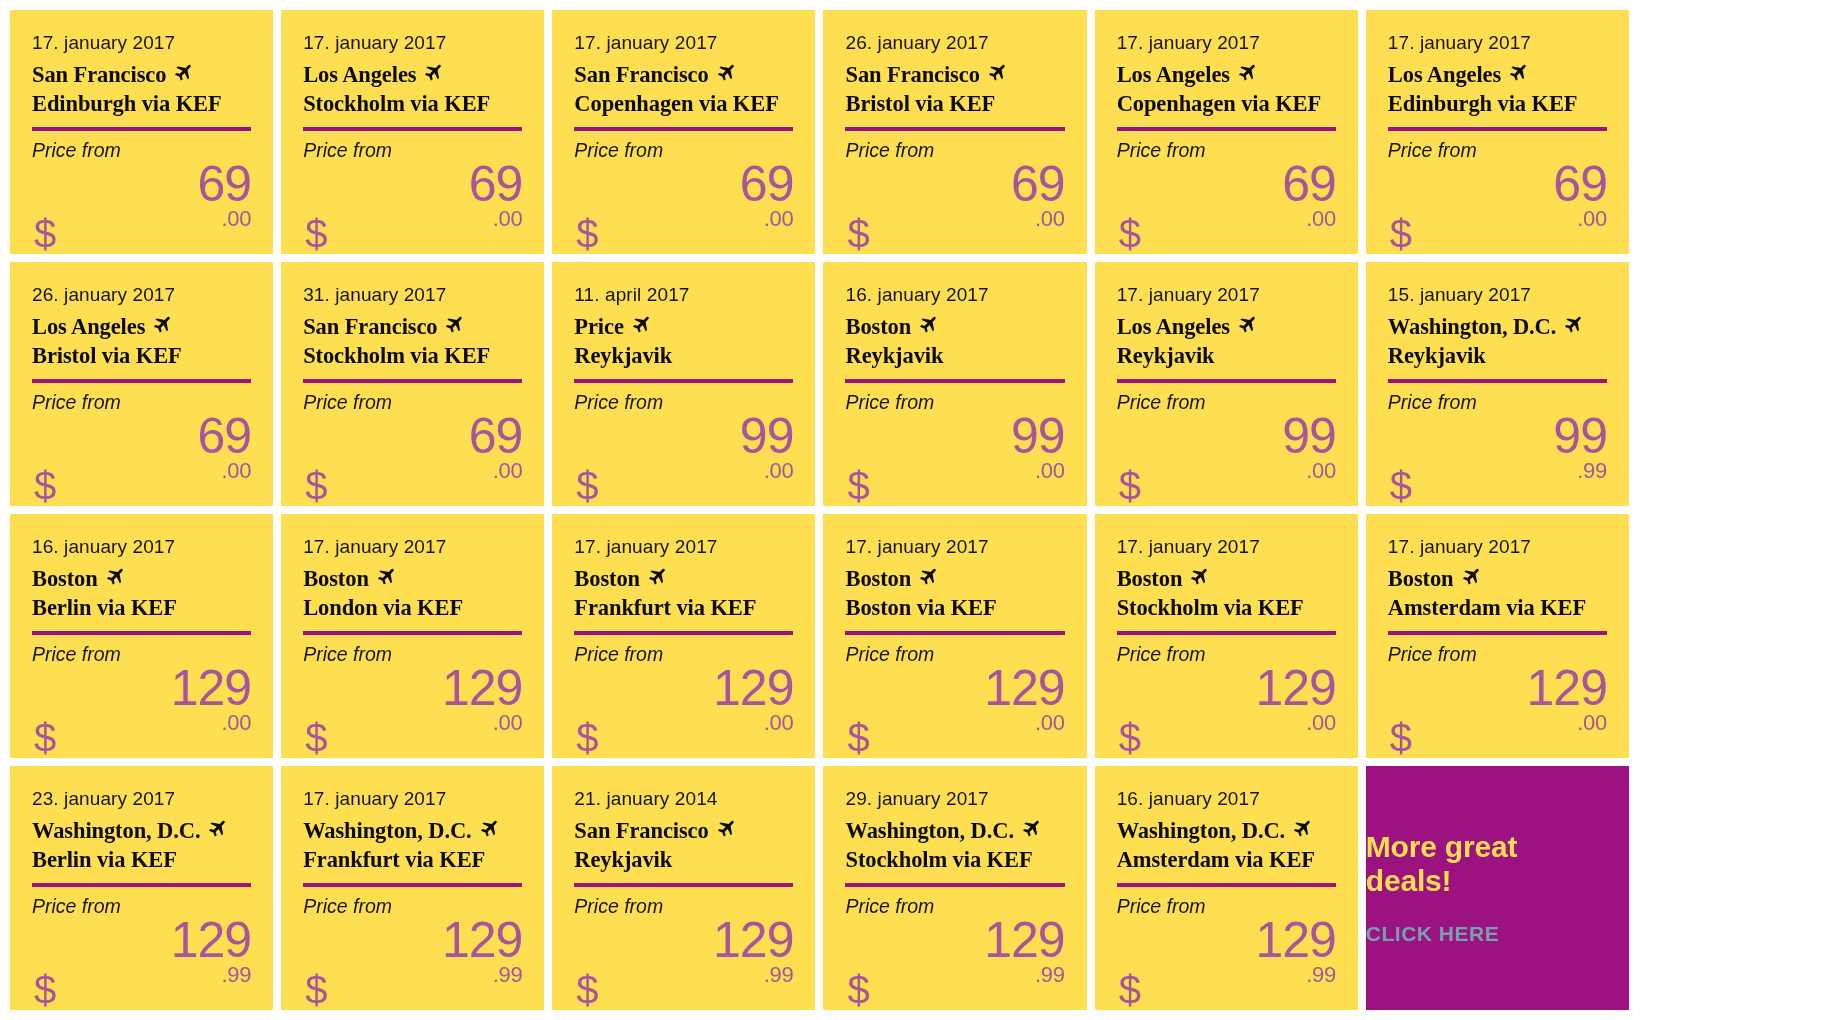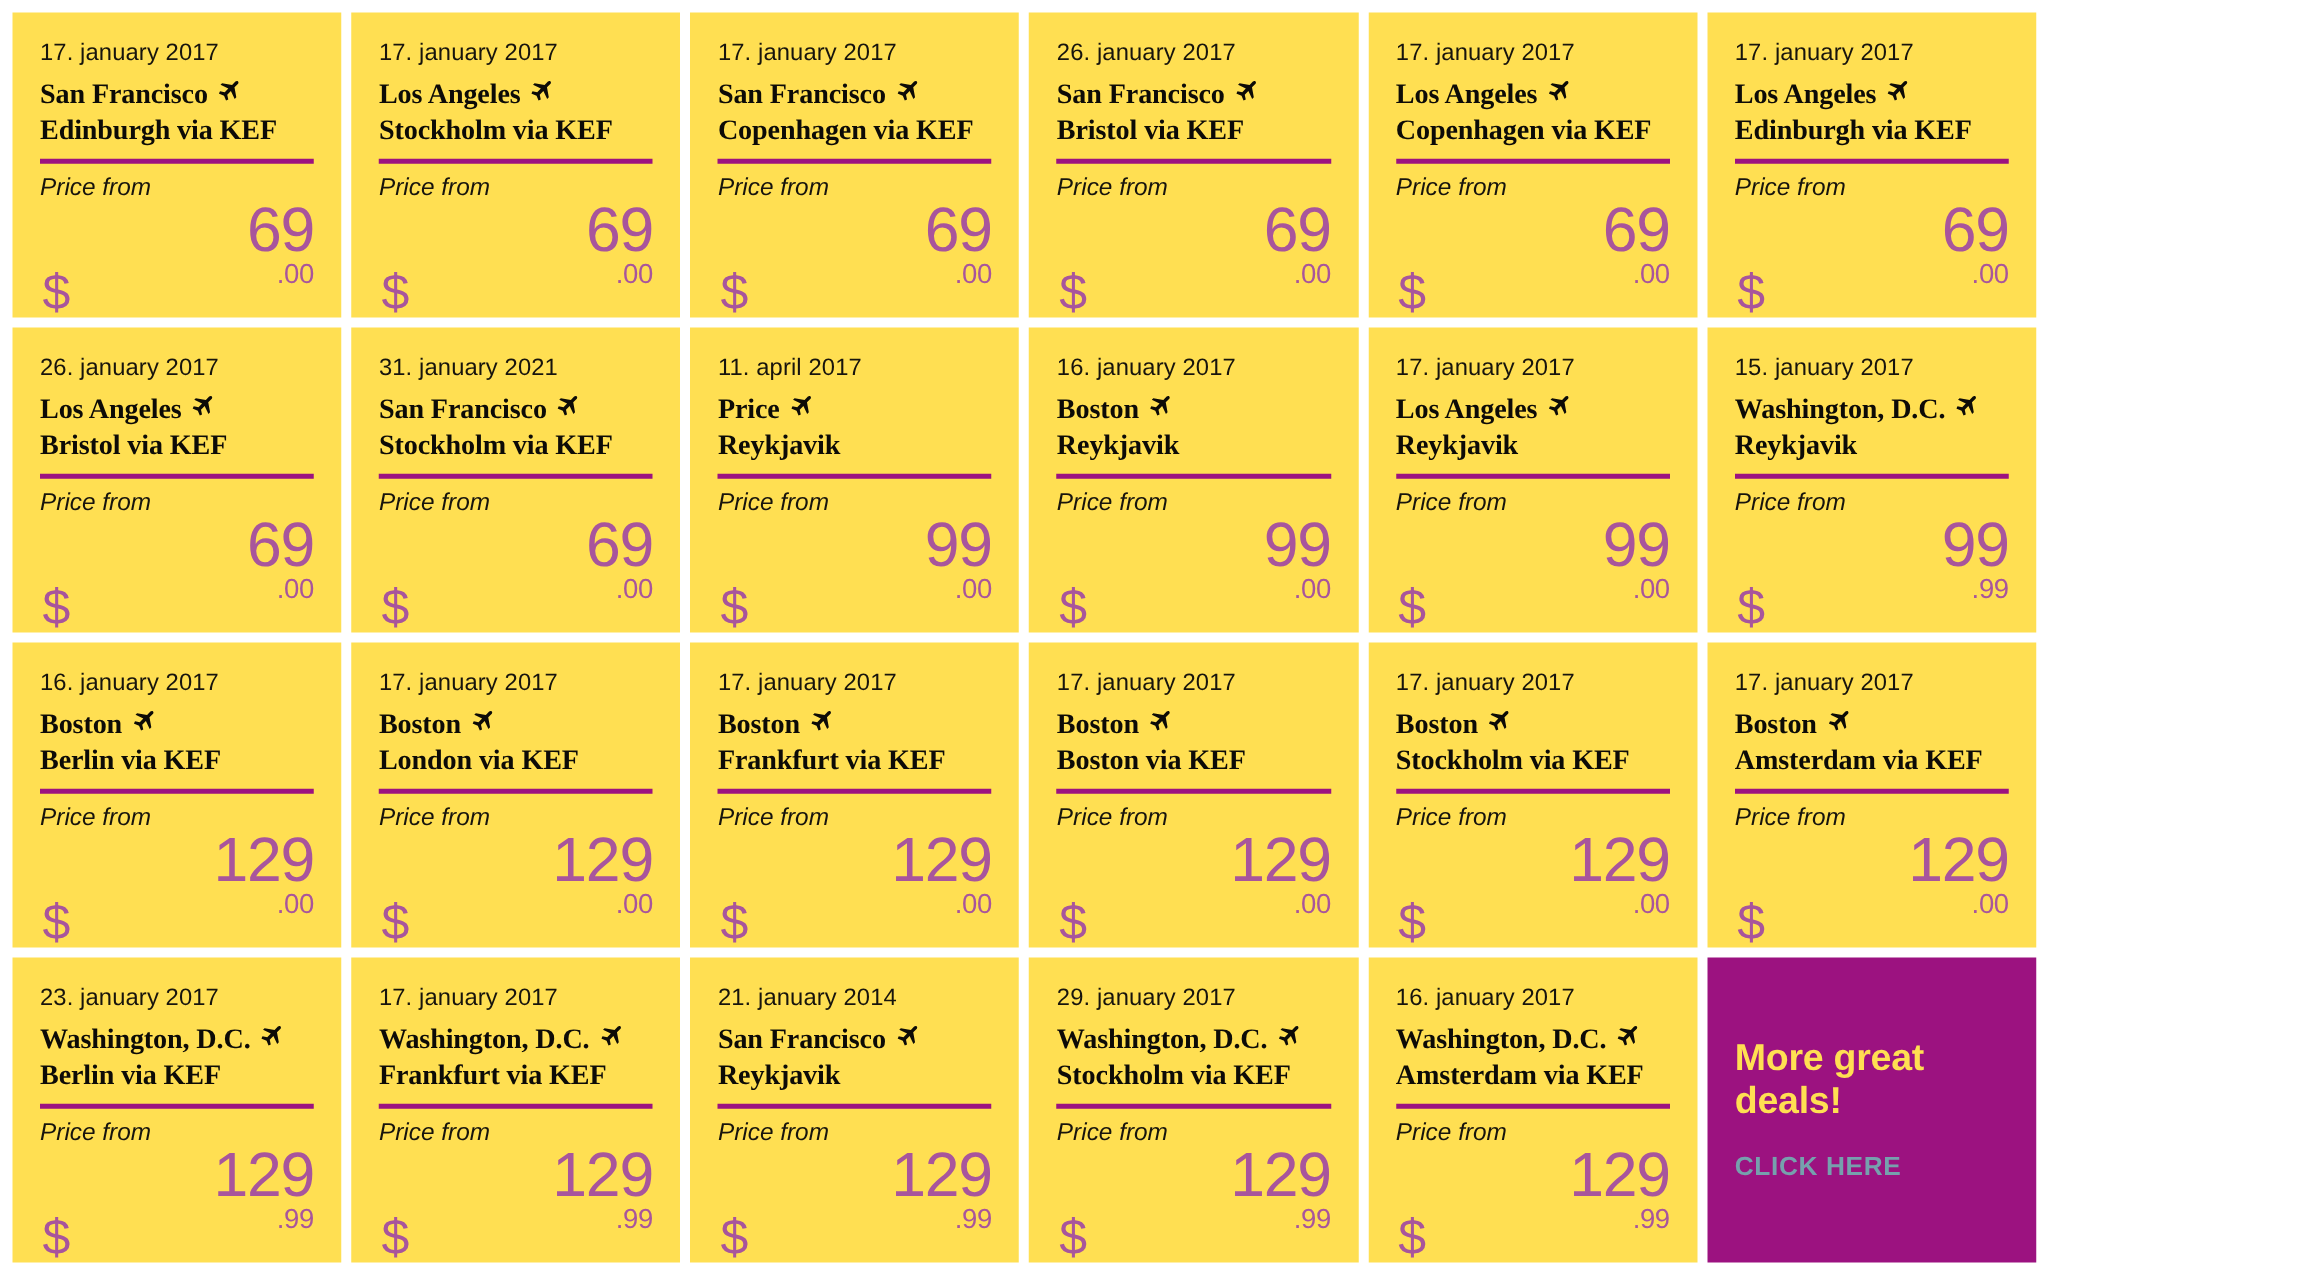--- a/index.html
+++ b/index.html
@@ -109,21 +109,20 @@
     align-self: flex-start;
     margin-top: -19px;
     margin-left: 2px;
     line-height: 1;
   }
 
   
   .promo-card {
     background: #9c1280;
     box-sizing: border-box;
-    padding: 22px;
     display: flex;
     flex-direction: column;
     justify-content: center;
     overflow: hidden;
   }
   .promo-title {
     font-size: 30px;
     font-weight: 700;
     color: #ffdf52;
     line-height: 1.12;
@@ -248,21 +247,21 @@
       </div>
       <div class="deal-divider"></div>
       <div class="price-label">Price from</div>
       <div class="price-row">
         <span class="price-main">69</span>
         <span class="price-cents">.00</span>
         <span class="price-currency">$</span>
       </div>
     </div>
     <div class="deal-card">
-      <div class="deal-date">31. january 2021</div>
+      <div class="deal-date">31. january 2017</div>
       <div class="deal-route">
         <span class="route-line"><span>San Francisco</span><span class="plane-icon"><svg width="20" height="20" viewBox="0 0 24 24" aria-hidden="true">
               <path fill="currentColor" d="M2.6 14.05l1.0-2.15 4.55 1.0 3.45-3.5-7.5-3.65 1.5-1.55 9.6 1.75 3.2-3.2c.75-.75 1.9-.8 2.5-.2.6.6.55 1.75-.2 2.5l-3.2 3.2 1.75 9.6-1.55 1.5-3.65-7.5-3.5 3.45 1.0 4.55-2.15 1.0-1.9-4.6-4.6-1.9z"></path>
             </svg></span></span>
         <span class="route-line">Stockholm via KEF</span>
       </div>
       <div class="deal-divider"></div>
       <div class="price-label">Price from</div>
       <div class="price-row">
         <span class="price-main">69</span>

